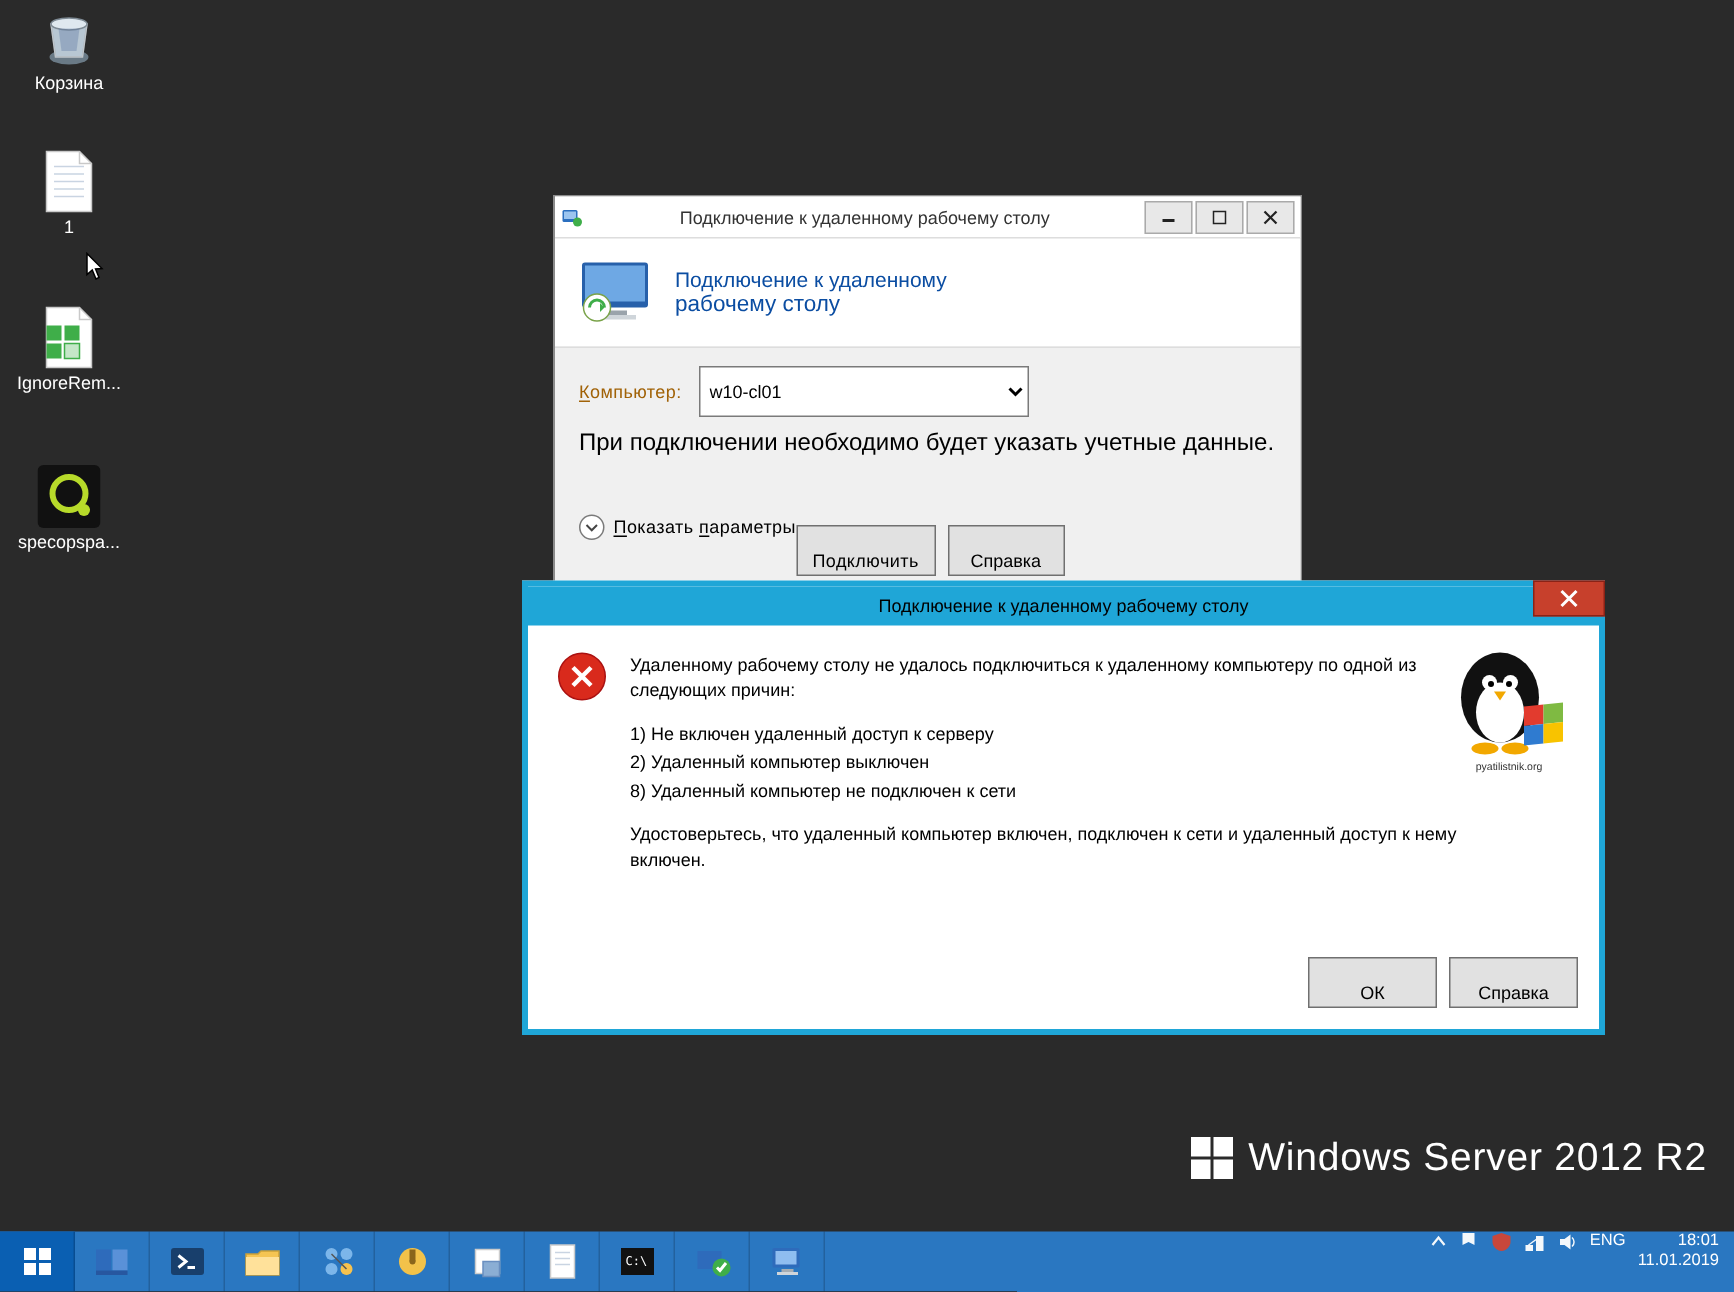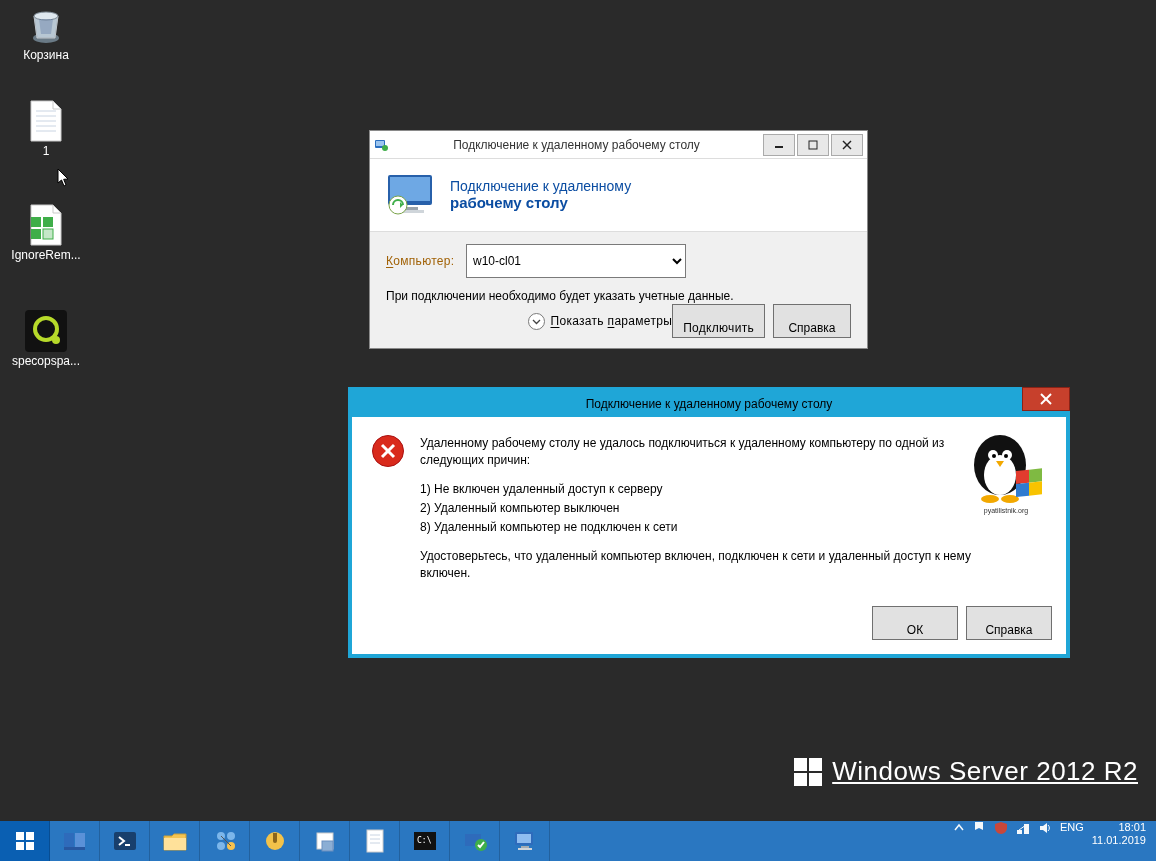--- a/index.html
+++ b/index.html
@@ -18,53 +18,53 @@
 .di .ico { width: 42px; height: 42px; margin: 0 auto 2px; display: flex; align-items: center; justify-content: center; }
 .di .lbl { color: #fff; font-size: 12px; line-height: 14px; word-break: break-all; }
 
 
 .cursor { position: absolute; left: 57px; top: 168px; width: 14px; height: 20px; }
 
 
 .wm { position: absolute; right: 18px; bottom: 74px; display: flex; align-items: center; gap: 10px; color: #fff; }
 .wm-logo { width: 28px; height: 28px; display: grid; grid-template: 1fr 1fr / 1fr 1fr; gap: 2px; }
 .wm-logo span { background: #fff; }
-.wm-text { font-size: 26px; font-weight: 300; letter-spacing: .5px; text-decoration: underline; }
+.wm-text { font-size: 26px; font-weight: 300; letter-spacing: .5px; }
 
 
 .rdp {
   position: absolute; left: 369px; top: 130px; width: 499px;
   background: #f0f0f0; border: 1px solid #8a8a8a; color: #000;
 }
 .rdp-titlebar {
   height: 28px; background: #fff; border-bottom: 1px solid #ddd;
   display: flex; align-items: center; position: relative;
 }
 .rdp-titlebar .ticon { width: 22px; display: flex; justify-content: center; }
 .rdp-titlebar .ttext { flex: 1; text-align: center; font-size: 12px; color: #333; }
 .winbtns { display: flex; height: 22px; margin-right: 4px; }
 .winbtn { width: 32px; border: 1px solid #aaa; background: #e8e8e8; display: flex; align-items: center; justify-content: center; margin-left: 2px; font-size: 11px; }
 .rdp-head { background: #fff; padding: 14px 16px 16px; display: flex; gap: 16px; align-items: center; }
 .rdp-head .big-icon { width: 48px; height: 42px; position: relative; }
 .rdp-head .htxt .l1 { color: #0b4da2; font-size: 14px; }
-.rdp-head .htxt .l2 { color: #0b4da2; font-size: 15px; font-weight: 700; }
+.rdp-head .htxt .l2 { color: #0b4da2; font-size: 15px; font-weight: 400; }
 .rdp-body { border-top: 1px solid #ddd; padding: 12px 16px 10px; background: #f0f0f0; }
 .row { display: flex; align-items: center; margin-bottom: 10px; }
 .row .lab { width: 80px; font-size: 12px; color: #a16207; }
 .row .sel { flex: 0 0 220px; }
 .sel select {
   width: 220px; height: 34px; font-size: 12px; border: 1px solid #7a7a7a; background: #fff; padding: 0 2px;
 }
 .row .val { font-size: 12px; color: #000; padding-left: 6px; }
-.hint { font-size: 12px; color: #000; line-height: 16px; }
-.rdp-foot { display: flex; align-items: center; justify-content: flex-end; }
+.hint { font-size: 16px; color: #000; line-height: 16px; margin-bottom: 14px; }
+.rdp-foot { display: flex; align-items: center; justify-content: flex-start; }
 .toggle { display: flex; align-items: center; gap: 6px; font-size: 12px; color: #000; }
 .arrow-circ { width: 17px; height: 17px; border: 1px solid #7a7a7a; border-radius: 50%; display: flex; align-items: center; justify-content: center; background: #fff; }
 .btns { display: flex; gap: 8px; }
-.btn { min-width: 78px; height: 22px; border: 1px solid #707070; background: #e1e1e1; font-size: 12px; padding: 16px 10px; }
+.btn { min-width: 78px; height: 22px; border: 1px solid #707070; background: #e1e1e1; font-size: 12px; padding: 16px 10px; margin-top: 32px; }
 
 
 .err {
   position: absolute; left: 348px; top: 387px; width: 722px;
   background: #fff; border: 4px solid #1fa6d7; color: #000;
 }
 .err-titlebar { height: 26px; background: #1fa6d7; display: flex; align-items: center; position: relative; }
 .err-titlebar .ttext2 { flex: 1; text-align: center; font-size: 12px; color: #000; }
 .err-close {
   position: absolute; right: -4px; top: -4px; width: 48px; height: 24px;

